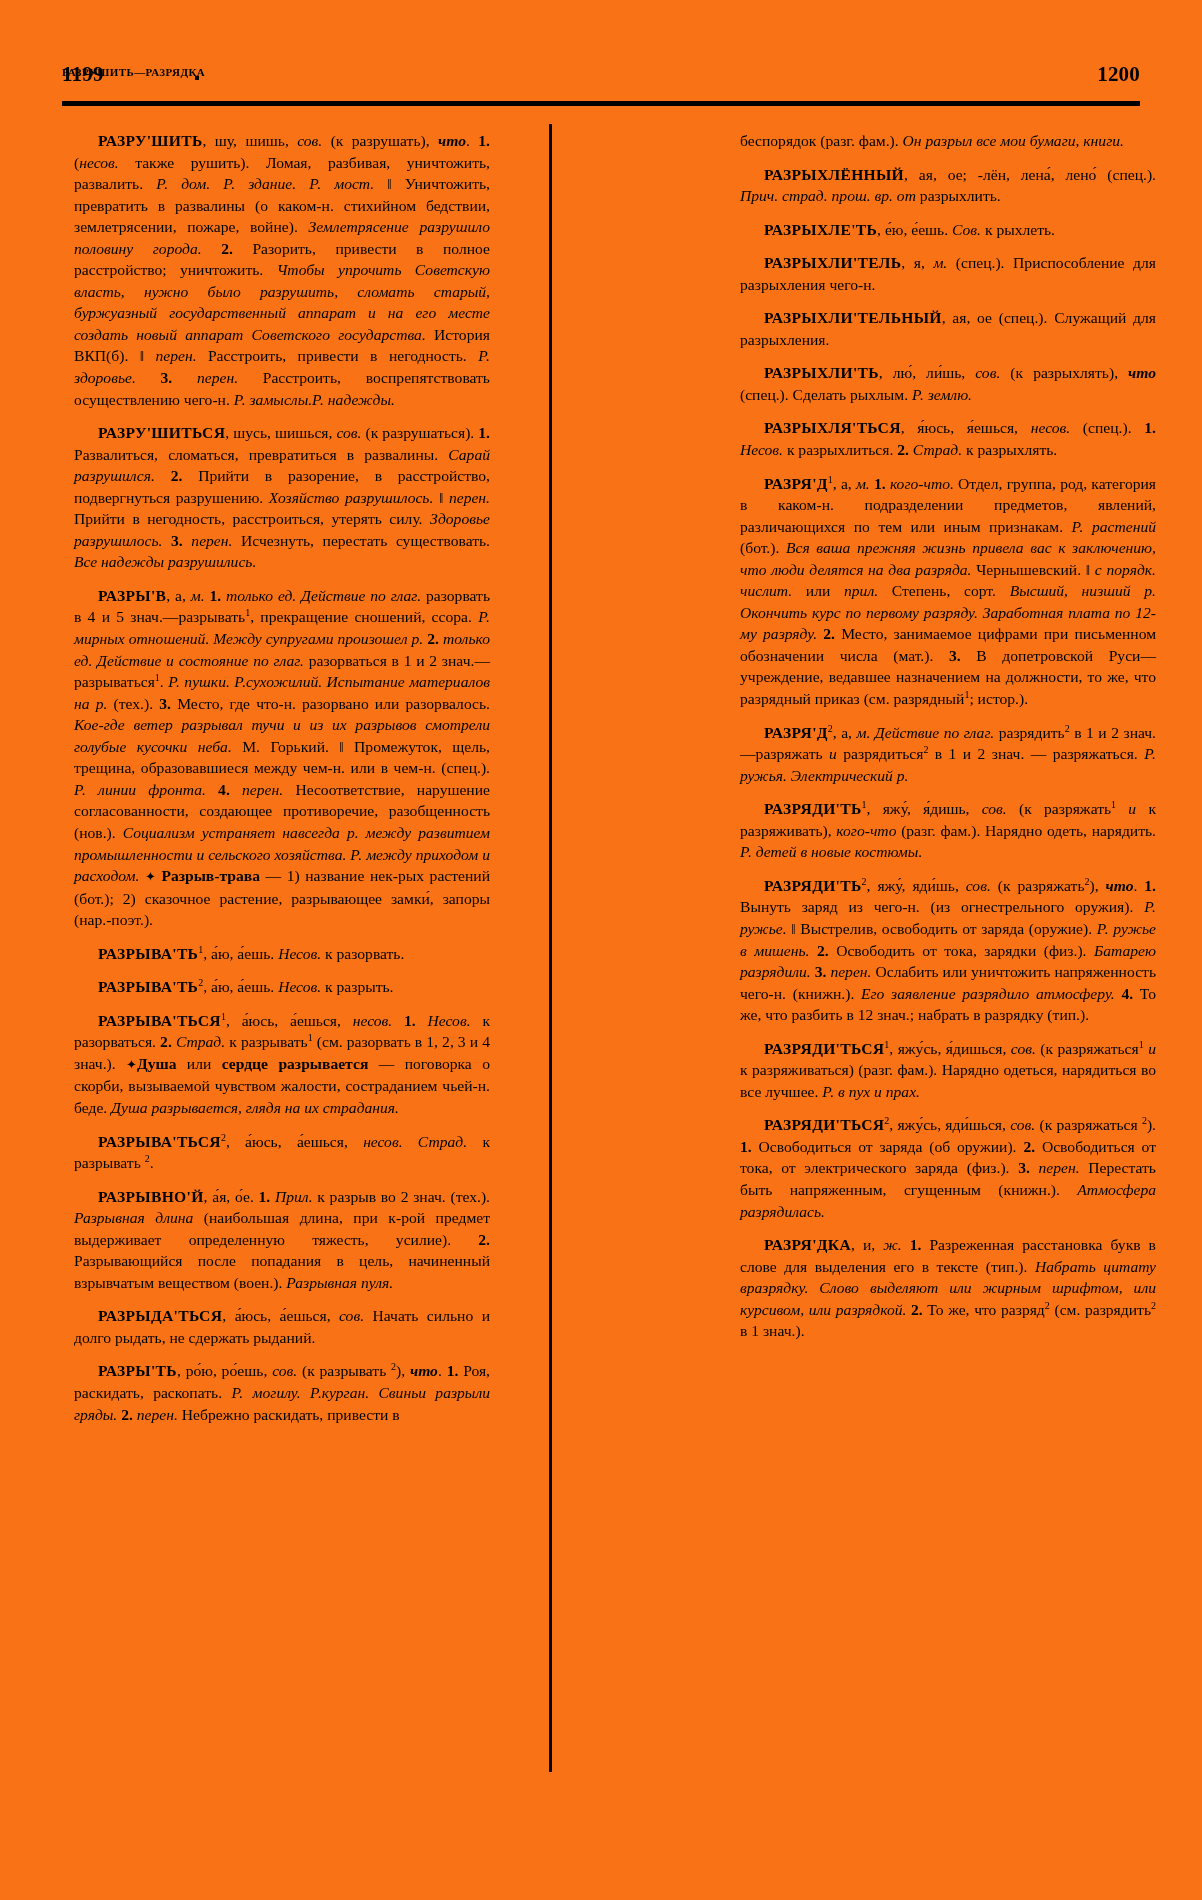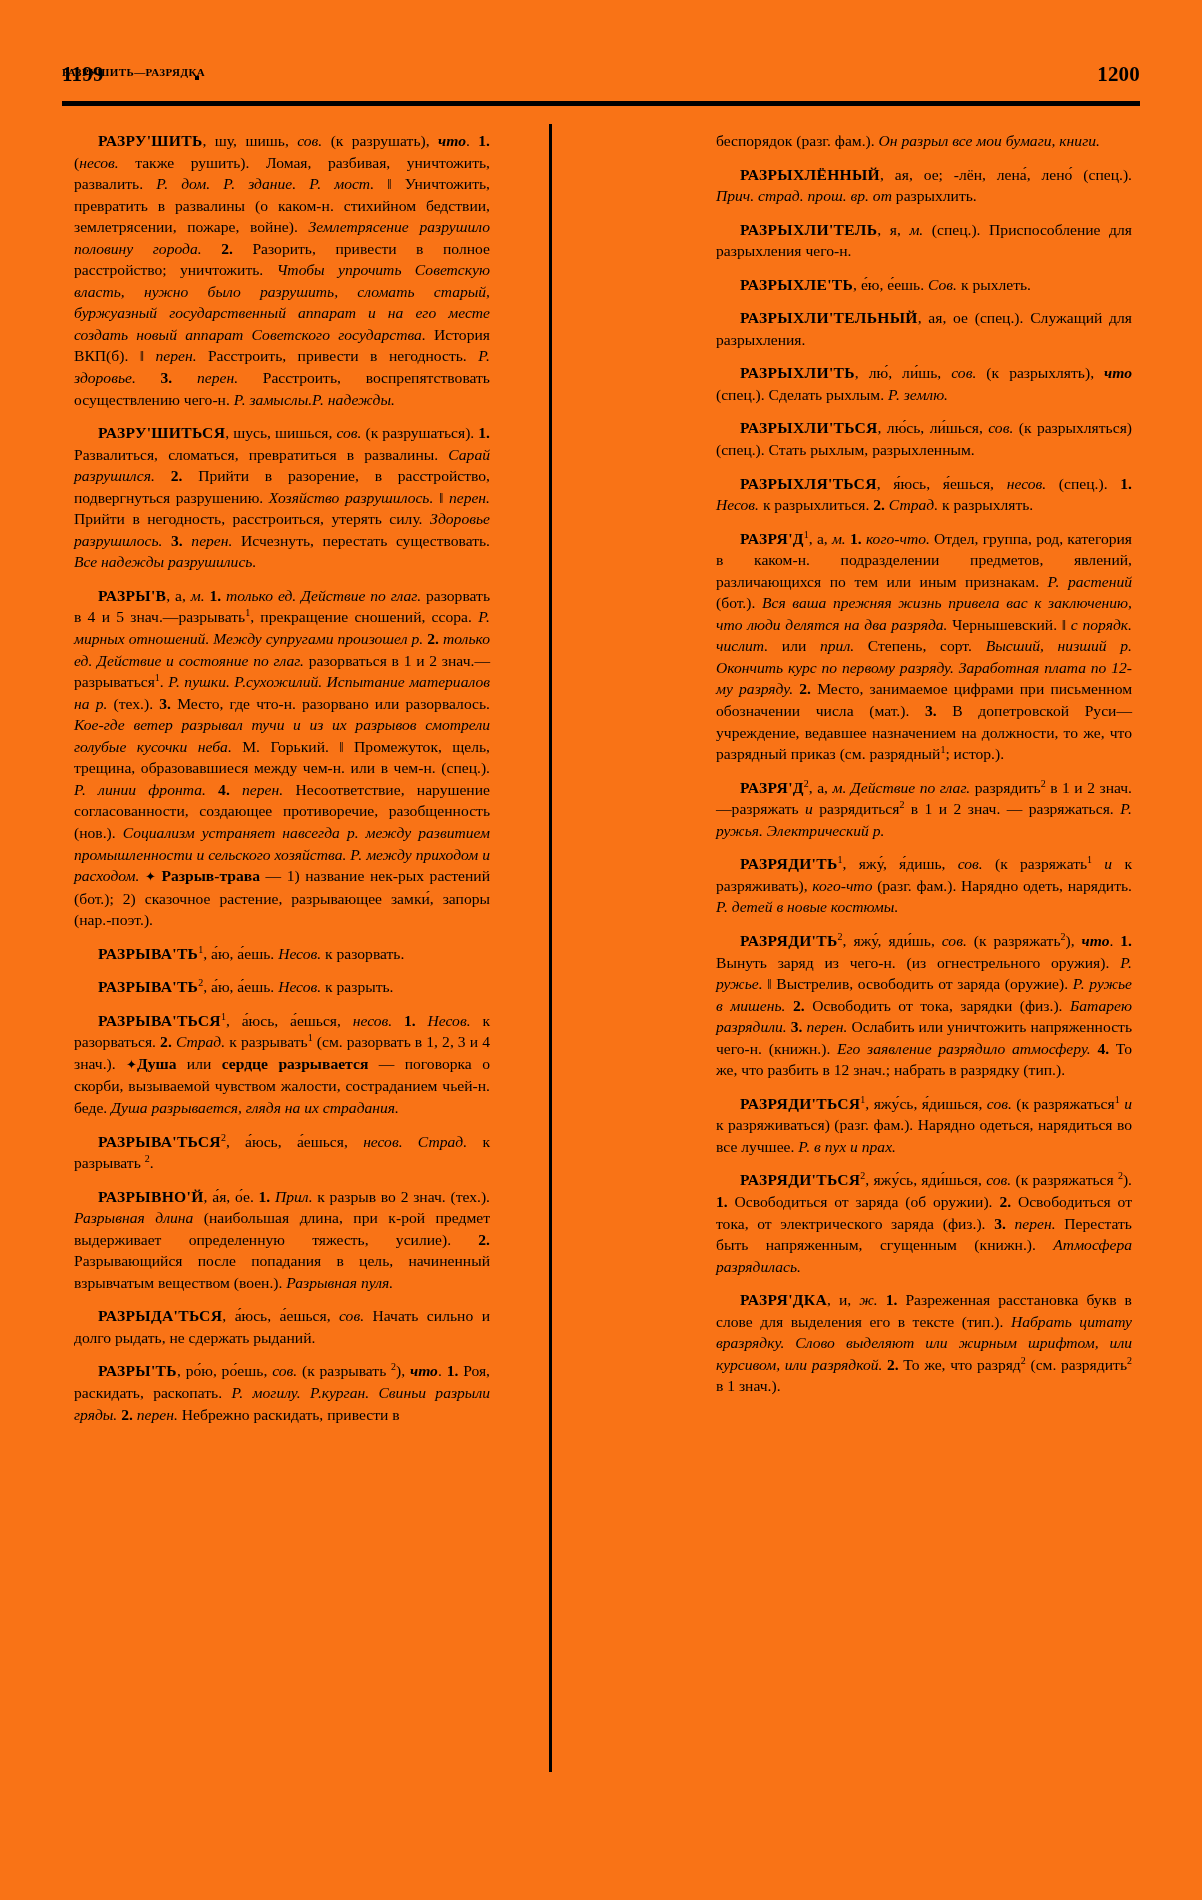--- a/index.html
+++ b/index.html
@@ -75,21 +75,21 @@
     position: absolute;
     top: 0;
     width: 440px;
     font-size: 15.6px;
     line-height: 21.55px;
     text-align: justify;
     text-justify: inter-word;
     hyphens: manual;
   }
   .col-left  { left: 0px; }
-  .col-right { left: 642px; }
+  .col-right { left: 666px; }
   .col-rule {
     position: absolute;
     left: 487px;
     top: 6px;
     width: 3px;
     height: 1648px;
     background: #000;
   }
   
   .hw {
@@ -136,25 +136,24 @@
         <p class="entry"><span class="hw">РАЗРЫВА'ТЬСЯ</span><span class="sup">1</span>, а́юсь, а́ешься, <span class="it">несов.</span> <span class="bd">1.</span> <span class="it">Несов.</span> к разорваться. <span class="bd">2.</span> <span class="it">Страд.</span> к разрывать<span class="sup">1</span> (см. разорвать в 1, 2, 3 и 4 знач.). <span class="lozenge">✦</span><span class="bd">Душа</span> или <span class="bd">сердце разрывается</span> — поговорка о скорби, вызываемой чувством жалости, состраданием чьей-н. беде. <span class="it">Душа разрывается, глядя на их страдания.</span></p>
         <p class="entry"><span class="hw">РАЗРЫВА'ТЬСЯ</span><span class="sup">2</span>, а́юсь, а́ешься, <span class="it">несов. Страд.</span> к разрывать <span class="sup">2</span>.</p>
         <p class="entry"><span class="hw">РАЗРЫВНО'Й</span>, а́я, о́е. <span class="bd">1.</span> <span class="it">Прил.</span> к разрыв во 2 знач. (тех.). <span class="it">Разрывная длина</span> (наибольшая длина, при к-рой предмет выдерживает определенную тяжесть, усилие). <span class="bd">2.</span> Разрывающийся после попадания в цель, начиненный взрывчатым веществом (воен.). <span class="it">Разрывная пуля.</span></p>
         <p class="entry"><span class="hw">РАЗРЫДА'ТЬСЯ</span>, а́юсь, а́ешься, <span class="it">сов.</span> Начать сильно и долго рыдать, не сдержать рыданий.</p>
         <p class="entry"><span class="hw">РАЗРЫ'ТЬ</span>, ро́ю, ро́ешь, <span class="it">сов.</span> (к разрывать <span class="sup">2</span>), <span class="bi">что</span>. <span class="bd">1.</span> Роя, раскидать, раскопать. <span class="it">Р. могилу. Р.курган. Свиньи разрыли гряды.</span> <span class="bd">2.</span> <span class="it">перен.</span> Небрежно раскидать, привести в</p>
       </div>
     <div class="col-rule"></div>
     <div class="col col-right" id="col-right">
         <p class="entry cont">беспорядок (разг. фам.). <span class="it">Он разрыл все мои бумаги, книги.</span></p>
         <p class="entry"><span class="hw">РАЗРЫХЛЁННЫЙ</span>, ая, ое; -лён, лена́, лено́ (спец.). <span class="it">Прич. страд. прош. вр. от</span> разрыхлить.</p>
+        <p class="entry"><span class="hw">РАЗРЫХЛЕ'ТЬ</span>, е́ю, е́ешь. <span class="it">Сов.</span> к рыхлеть.</p>
         <p class="entry"><span class="hw">РАЗРЫХЛИ'ТЕЛЬ</span>, я, <span class="it">м.</span> (спец.). Приспособление для разрыхления чего-н.</p>
-        <p class="entry"><span class="hw">РАЗРЫХЛЕ'ТЬ</span>, е́ю, е́ешь. <span class="it">Сов.</span> к рыхлеть.</p>
         <p class="entry"><span class="hw">РАЗРЫХЛИ'ТЕЛЬНЫЙ</span>, ая, ое (спец.). Служащий для разрыхления.</p>
         <p class="entry"><span class="hw">РАЗРЫХЛИ'ТЬ</span>, лю́, ли́шь, <span class="it">сов.</span> (к разрыхлять), <span class="bi">что</span> (спец.). Сделать рыхлым. <span class="it">Р. землю.</span></p>
-        <p class="entry"><span class="hw">РАЗРЫХЛИ'ТЬСЯ</span>, лю́сь, ли́шься, <span class="it">сов.</span> (к разрыхляться) (спец.). Стать рыхлым, разрыхленным.</p>
         <p class="entry"><span class="hw">РАЗРЫХЛЯ'ТЬСЯ</span>, я́юсь, я́ешься, <span class="it">несов.</span> (спец.). <span class="bd">1.</span> <span class="it">Несов.</span> к разрыхлиться. <span class="bd">2.</span> <span class="it">Страд.</span> к разрыхлять.</p>
         <p class="entry"><span class="hw">РАЗРЯ'Д</span><span class="sup">1</span>, а, <span class="it">м.</span> <span class="bd">1.</span> <span class="it">кого-что.</span> Отдел, группа, род, категория в каком-н. подразделении предметов, явлений, различающихся по тем или иным признакам. <span class="it">Р. растений</span> (бот.). <span class="it">Вся ваша прежняя жизнь привела вас к заключению, что люди делятся на два разряда.</span> Чернышевский. ‖ <span class="it">с порядк. числит.</span> или <span class="it">прил.</span> Степень, сорт. <span class="it">Высший, низший р. Окончить курс по первому разряду. Заработная плата по 12-му разряду.</span> <span class="bd">2.</span> Место, занимаемое цифрами при письменном обозначении числа (мат.). <span class="bd">3.</span> В допетровской Руси—учреждение, ведавшее назначением на должности, то же, что разрядный приказ (см. разрядный<span class="sup">1</span>; истор.).</p>
         <p class="entry"><span class="hw">РАЗРЯ'Д</span><span class="sup">2</span>, а, <span class="it">м. Действие по глаг.</span> разрядить<span class="sup">2</span> в 1 и 2 знач.—разряжать <span class="it">и</span> разрядиться<span class="sup">2</span> в 1 и 2 знач. — разряжаться. <span class="it">Р. ружья. Электрический р.</span></p>
         <p class="entry"><span class="hw">РАЗРЯДИ'ТЬ</span><span class="sup">1</span>, яжу́, я́дишь, <span class="it">сов.</span> (к разряжать<span class="sup">1</span> <span class="it">и</span> к разряживать), <span class="it">кого-что</span> (разг. фам.). Нарядно одеть, нарядить. <span class="it">Р. детей в новые костюмы.</span></p>
         <p class="entry"><span class="hw">РАЗРЯДИ'ТЬ</span><span class="sup">2</span>, яжу́, яди́шь, <span class="it">сов.</span> (к разряжать<span class="sup">2</span>), <span class="bi">что</span>. <span class="bd">1.</span> Вынуть заряд из чего-н. (из огнестрельного оружия). <span class="it">Р. ружье.</span> ‖ Выстрелив, освободить от заряда (оружие). <span class="it">Р. ружье в мишень.</span> <span class="bd">2.</span> Освободить от тока, зарядки (физ.). <span class="it">Батарею разрядили.</span> <span class="bd">3.</span> <span class="it">перен.</span> Ослабить или уничтожить напряженность чего-н. (книжн.). <span class="it">Его заявление разрядило атмосферу.</span> <span class="bd">4.</span> То же, что разбить в 12 знач.; набрать в разрядку (тип.).</p>
         <p class="entry"><span class="hw">РАЗРЯДИ'ТЬСЯ</span><span class="sup">1</span>, яжу́сь, я́дишься, <span class="it">сов.</span> (к разряжаться<span class="sup">1</span> <span class="it">и</span> к разряживаться) (разг. фам.). Нарядно одеться, нарядиться во все лучшее. <span class="it">Р. в пух и прах.</span></p>
         <p class="entry"><span class="hw">РАЗРЯДИ'ТЬСЯ</span><span class="sup">2</span>, яжу́сь, яди́шься, <span class="it">сов.</span> (к разряжаться <span class="sup">2</span>). <span class="bd">1.</span> Освободиться от заряда (об оружии). <span class="bd">2.</span> Освободиться от тока, от электрического заряда (физ.). <span class="bd">3.</span> <span class="it">перен.</span> Перестать быть напряженным, сгущенным (книжн.). <span class="it">Атмосфера разрядилась.</span></p>
         <p class="entry"><span class="hw">РАЗРЯ'ДКА</span>, и, <span class="it">ж.</span> <span class="bd">1.</span> Разреженная расстановка букв в слове для выделения его в тексте (тип.). <span class="it">Набрать цитату вразрядку. Слово выделяют или жирным шрифтом, или курсивом, или разрядкой.</span> <span class="bd">2.</span> То же, что разряд<span class="sup">2</span> (см. разрядить<span class="sup">2</span> в 1 знач.).</p>
       </div>
   </div>

